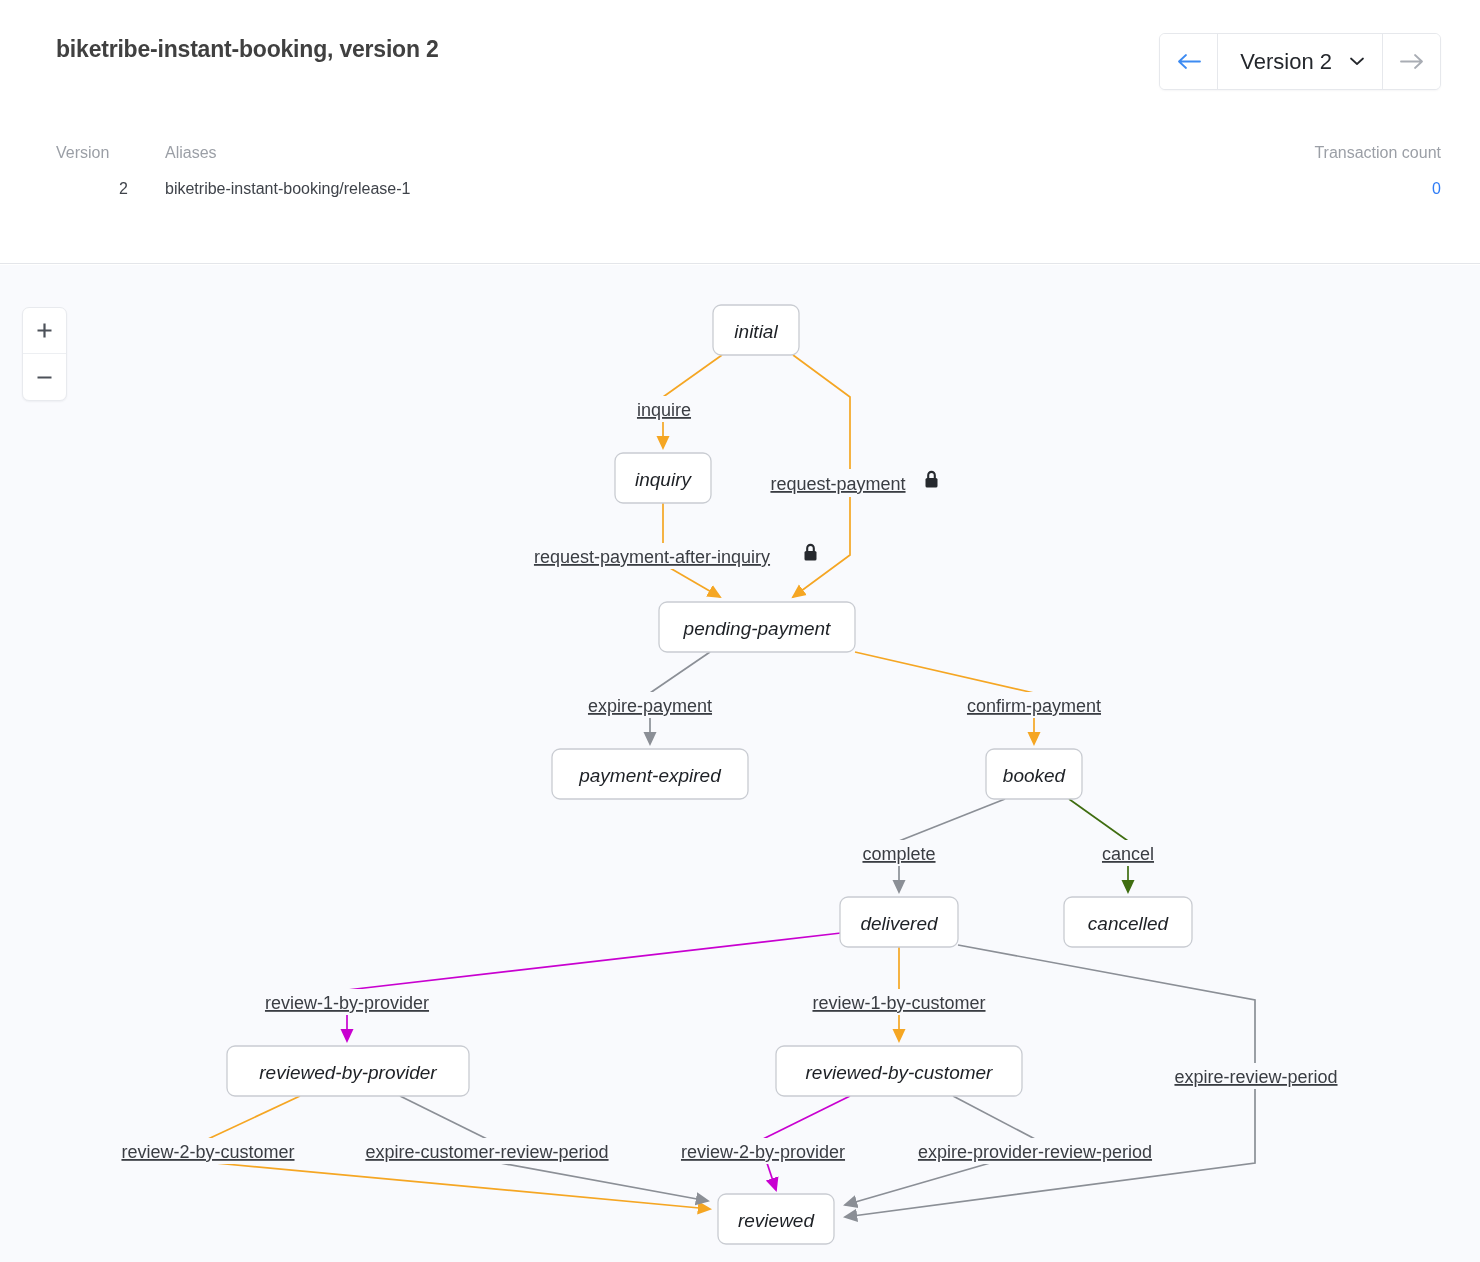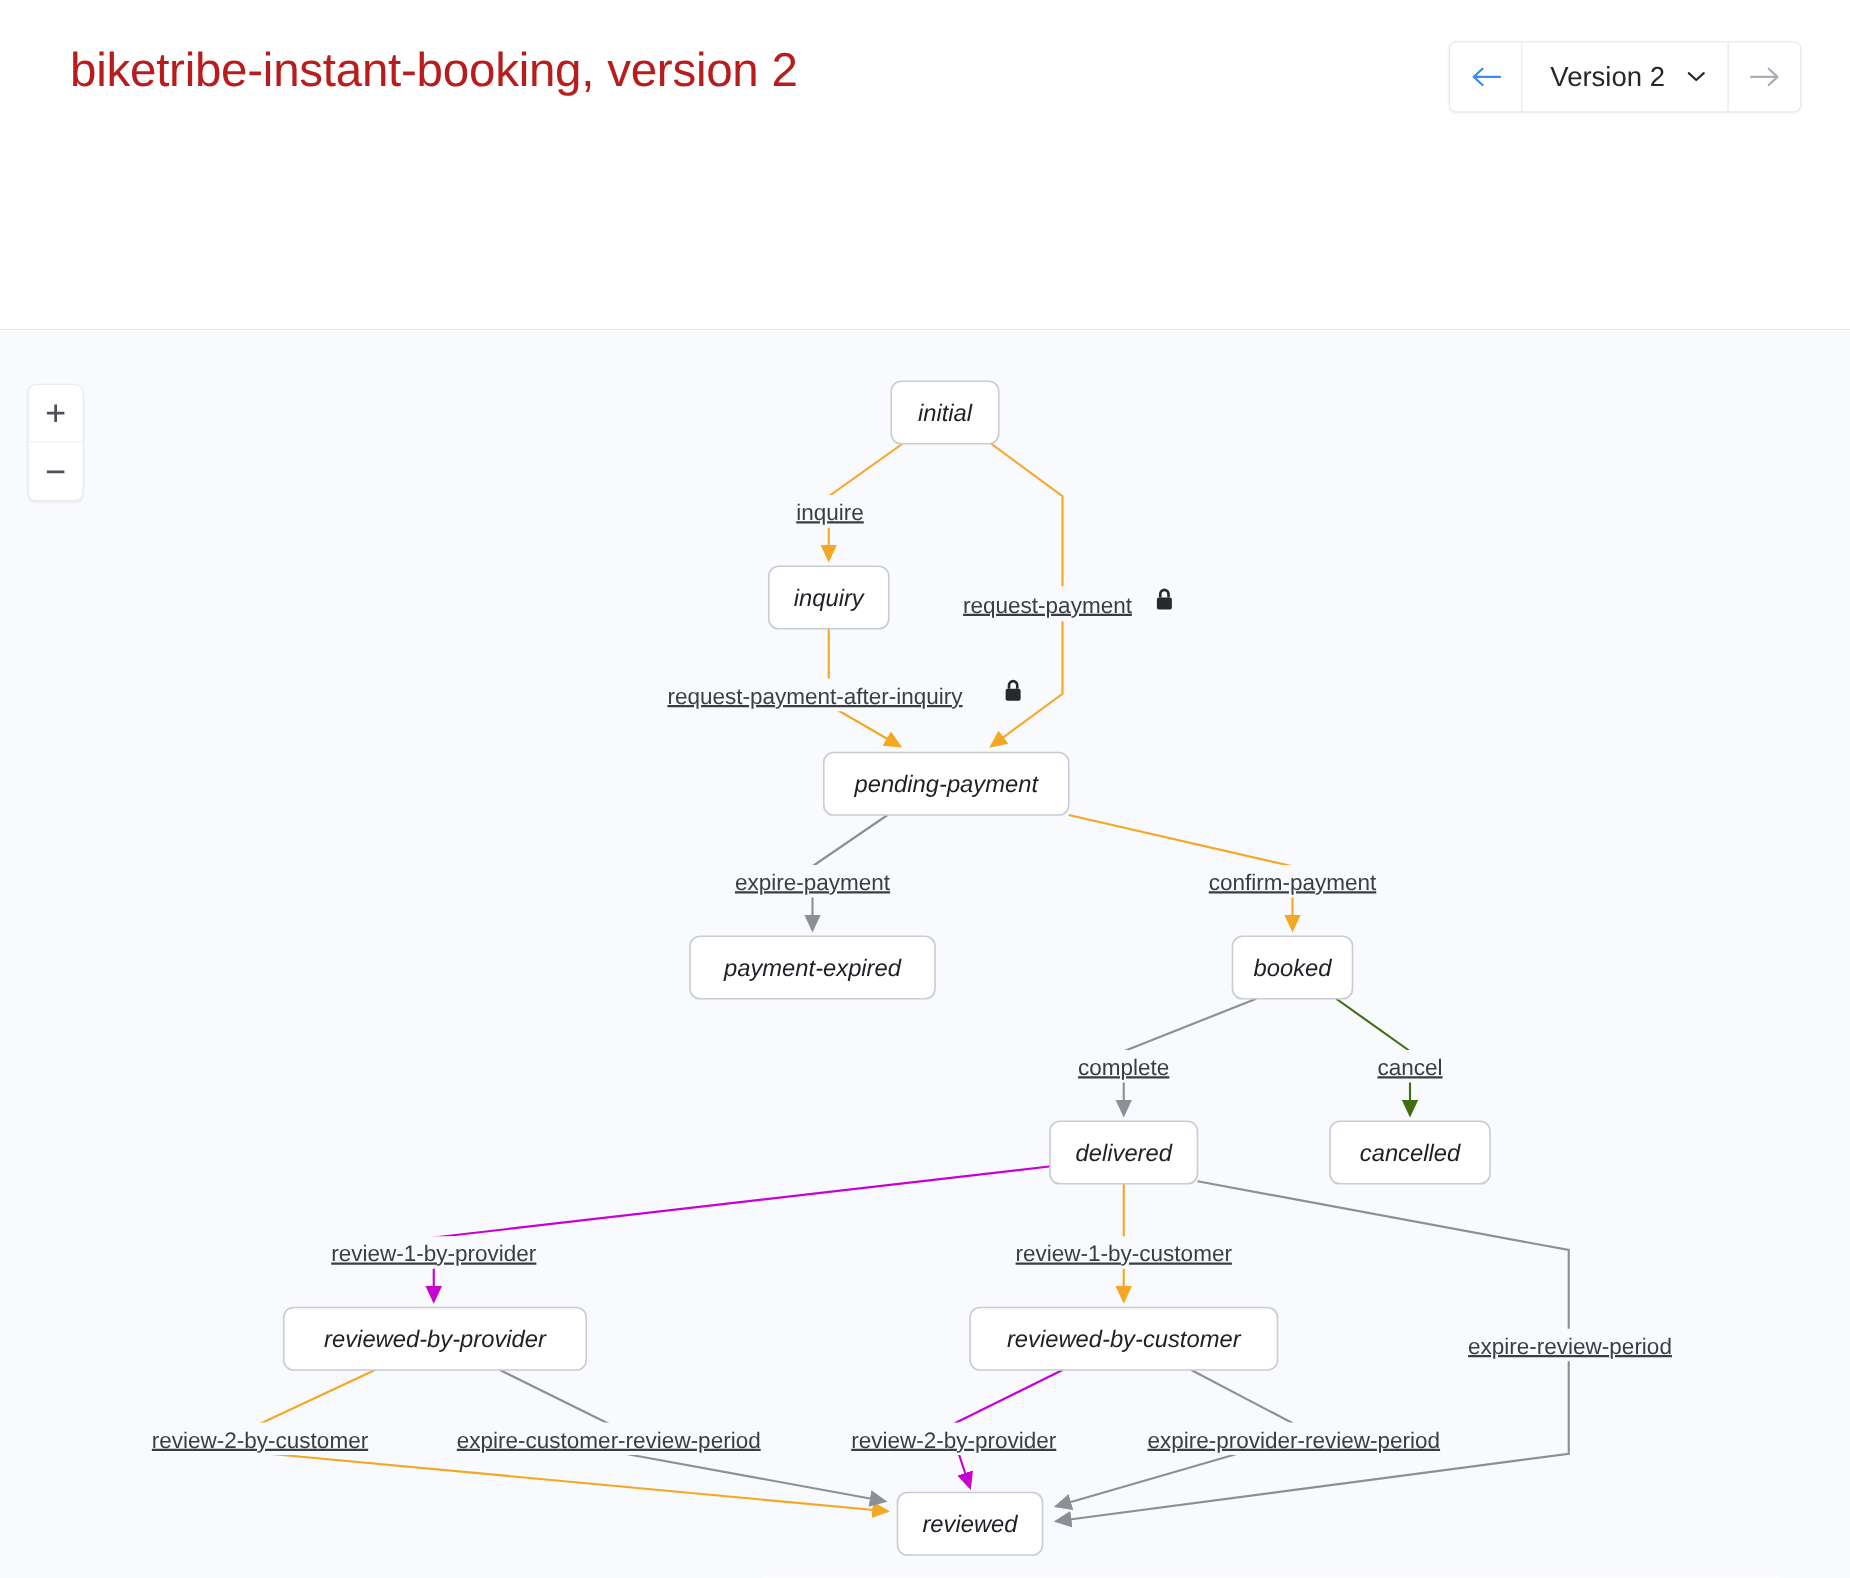--- a/index.html
+++ b/index.html
@@ -12,21 +12,21 @@
   }
   #page { position: relative; width: 1480px; height: 1262px; overflow: hidden; background:#fff; }
 
   
   .header {
     position: absolute; left: 0; top: 0; width: 1480px; height: 264px;
     background: #ffffff; border-bottom: 1px solid #e4e6ea;
   }
   .page-title {
     position: absolute; left: 56px; top: 36px;
-    font-size: 38px; font-weight: normal; color: #b91c1c; letter-spacing: -0.2px;
+    font-size: 23px; font-weight: bold; color: #404040; letter-spacing: -0.2px;
     white-space: nowrap;
   }
   .version-nav {
     position: absolute; right: 39px; top: 33px;
     height: 57px; display: flex; align-items: stretch;
     border: 1px solid #e6e8ec; border-radius: 6px; background: #fff;
     box-shadow: 0 1px 2px rgba(16,24,40,0.04);
     overflow: hidden;
   }
   .vn-btn {
@@ -113,20 +113,28 @@
           <path d="M1 1.5 L7 7 L13 1.5" fill="none" stroke="#24272c" stroke-width="1.7" stroke-linecap="round" stroke-linejoin="round"></path>
         </svg>
       </div>
       <div class="vn-btn next">
         <svg width="26" height="17" viewBox="0 0 26 17">
           <path d="M2 8.5 H23 M16 2 L23 8.5 L16 15" fill="none" stroke="#a9adb4" stroke-width="1.8" stroke-linecap="round" stroke-linejoin="round"></path>
         </svg>
       </div>
     </div>
 
+    <div class="meta-row">
+      <div class="meta-head mh-version">Version</div>
+      <div class="meta-head mh-aliases">Aliases</div>
+      <div class="meta-head mh-txcount">Transaction count</div>
+      <div class="meta-val mv-version">2</div>
+      <div class="meta-val mv-aliases">biketribe-instant-booking/release-1</div>
+      <div class="meta-val mv-txcount">0</div>
+    </div>
   </div>
 
   <div class="canvas">
 
     <div class="zoom-ctl">
       <div class="zoom-btn zoom-in">
         <svg width="17" height="17" viewBox="0 0 17 17">
           <path d="M8.5 1.5 V15.5 M1.5 8.5 H15.5" stroke="#4c5159" stroke-width="2.2" stroke-linecap="butt"></path>
         </svg>
       </div>

